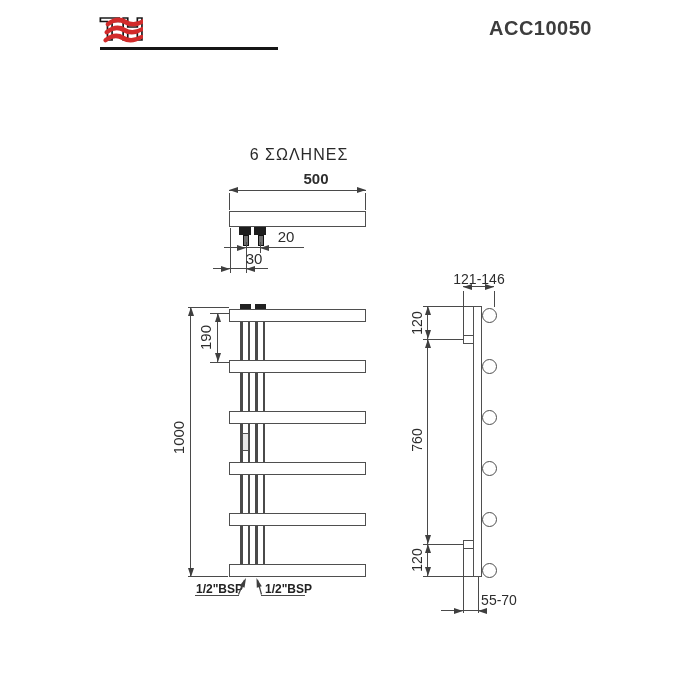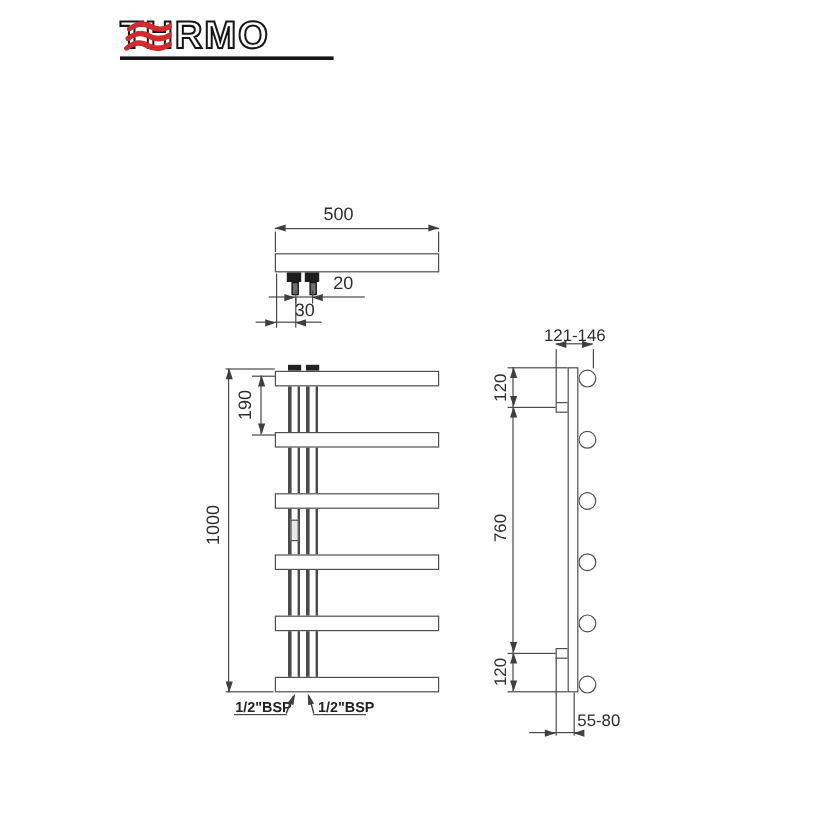--- a/index.html
+++ b/index.html
@@ -40,32 +40,33 @@
 
   <div class="logo">
     <span class="logo-letters">TH</span>
     <svg class="waves" width="40" height="30" viewBox="0 0 40 30">
       <g transform="skewX(-8) translate(3,0)" fill="none" stroke="#d22b2b" stroke-width="4.5" stroke-linecap="round">
         <path d="M3 7 Q11 0 20 5 T38 4"></path>
         <path d="M3 15 Q11 8 20 13 T38 12"></path>
         <path d="M3 23 Q11 16 20 21 T38 20"></path>
       </g>
     </svg>
-    <span class="logo-letters">RMO</span>
   </div>
   <div class="logo-underline"></div>
+  <div class="model">ACC10050</div>
 
+  <div class="title" style="left:219px;top:146px;width:160px;">6 ΣΩΛΗΝΕΣ</div>
 
   <div>
     <div class="line" style="left:229px;top:193px;width:1px;height:17px;"></div>
     <div class="line" style="left:365px;top:193px;width:1px;height:17px;"></div>
     <div class="line" style="left:229px;top:190px;width:137px;height:1px;"></div>
     <div class="arr l" style="left:229px;top:187px;"></div>
     <div class="arr r" style="left:357px;top:187px;"></div>
-    <div class="dim" style="left:258px;top:171px;width:48px;">500</div>
+    <div class="dim" style="left:292px;top:171px;width:48px;font-weight:bold;">500</div>
   </div>
 
   <div class="rect" style="left:229px;top:211px;width:137px;height:16px;"></div>
   <div class="valve-head" style="left:239px;top:227px;"></div>
   <div class="valve-stem" style="left:242.5px;top:235px;"></div>
   <div class="valve-head" style="left:254px;top:227px;"></div>
   <div class="valve-stem" style="left:257.5px;top:235px;"></div>
 
   <div>
     <div class="line" style="left:245.5px;top:242px;width:1px;height:11px;"></div>
@@ -176,16 +177,16 @@
     <div class="line" style="left:423px;top:576px;width:50px;height:1px;"></div>
     <div class="dim s14 rot" style="left:399px;top:553px;width:36px;">120</div>
   </div>
 
   <div>
     <div class="line" style="left:463px;top:548px;width:1px;height:65px;"></div>
     <div class="line" style="left:478px;top:577px;width:1px;height:36px;"></div>
     <div class="line" style="left:441px;top:610px;width:41px;height:1px;"></div>
     <div class="arr r" style="left:454px;top:607.5px;"></div>
     <div class="arr l" style="left:478px;top:607.5px;"></div>
-    <div class="dim s14" style="left:476px;top:593px;width:46px;">55-80</div>
+    <div class="dim s14" style="left:476px;top:593px;width:46px;">55-70</div>
   </div>
 
 </div>
 
 </body></html>

